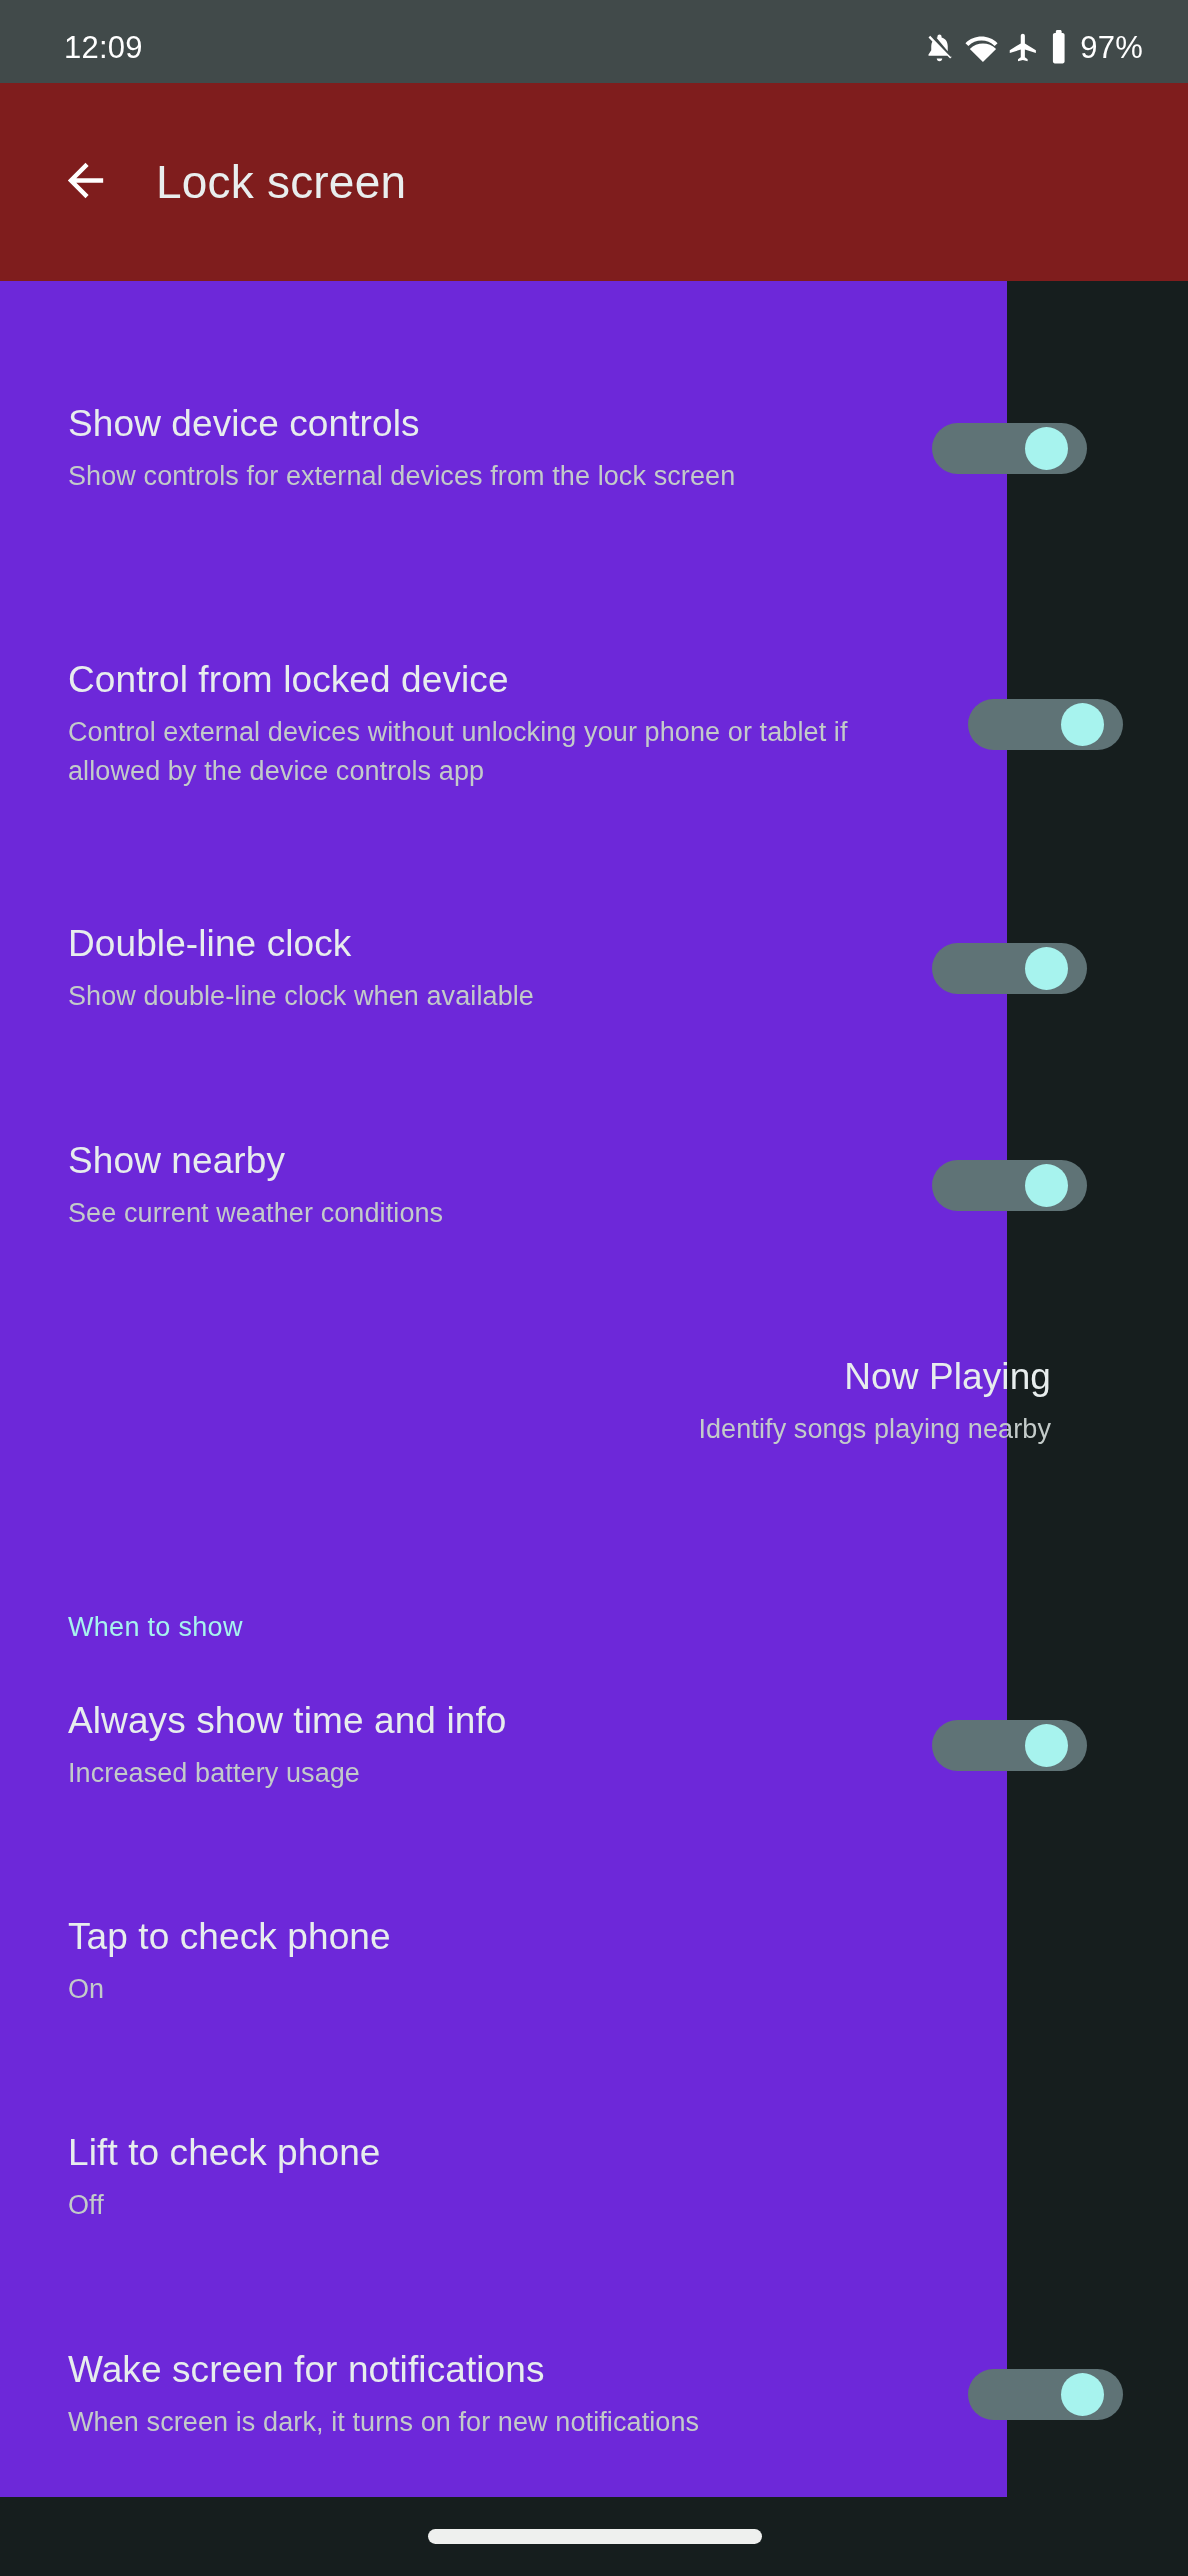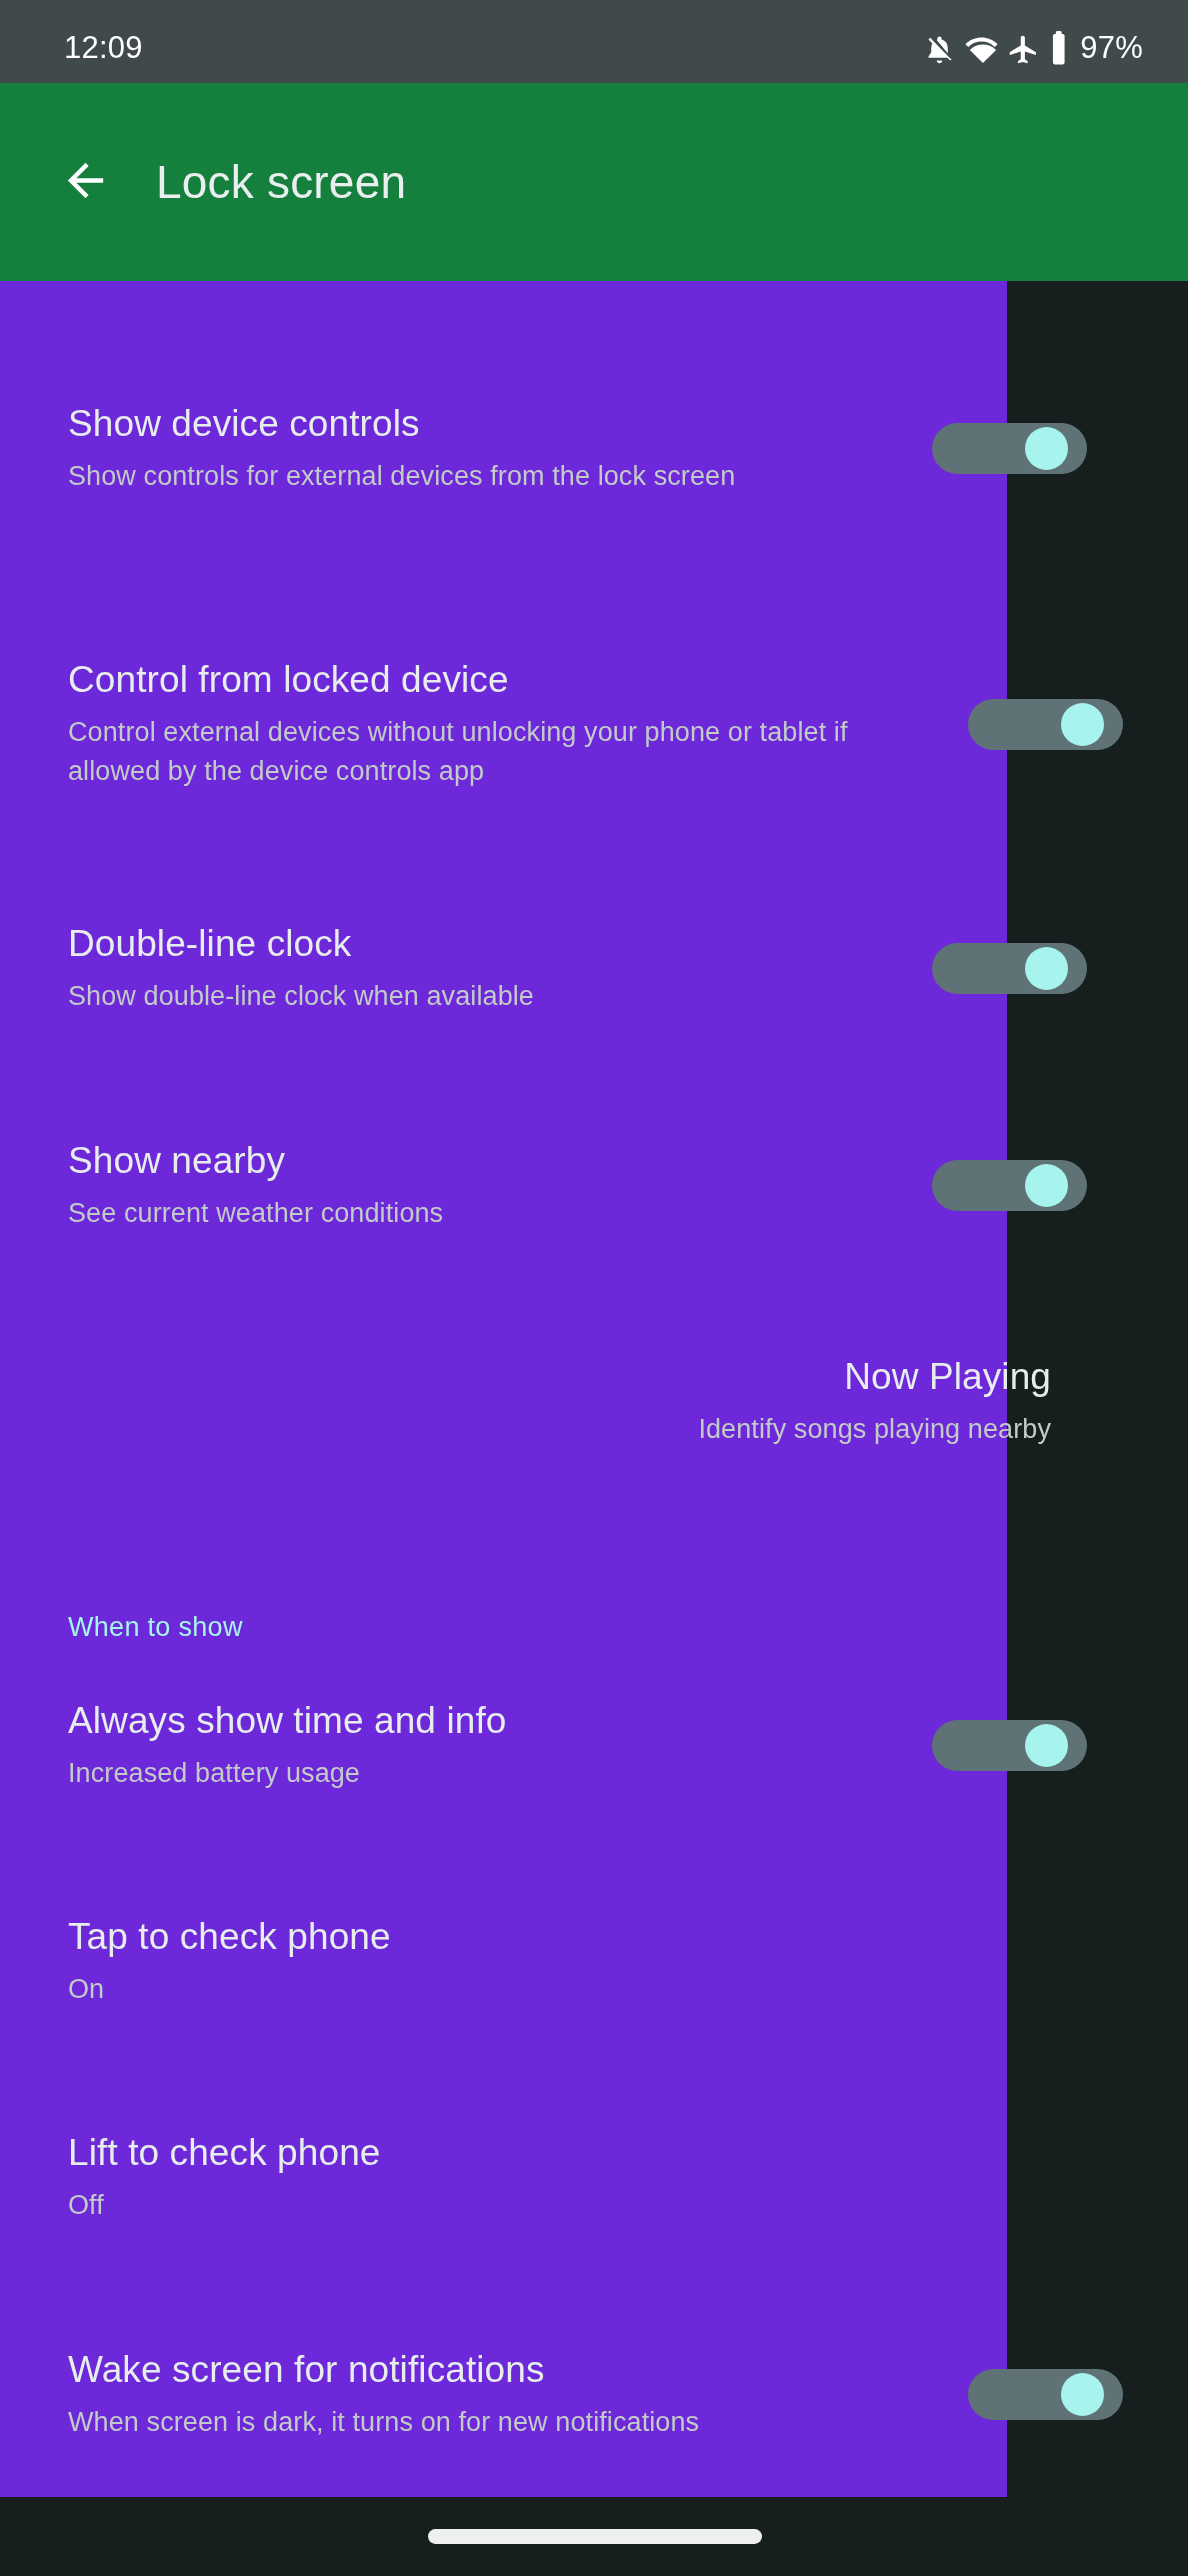--- a/index.html
+++ b/index.html
@@ -17,32 +17,32 @@
     width:1189px; height:83px;
     background:#414a4a;
     display:flex; align-items:center;
     justify-content:space-between;
     padding:12px 46px 0 64px;
   }
   .sb-time{
     color:#ffffff; font-size:31px; font-weight:500;
     letter-spacing:0.2px;
   }
-  .sb-right{ display:flex; align-items:flex-end; gap:8px; }
+  .sb-right{ display:flex; align-items:center; gap:8px; }
   .sb-right svg{ display:block; }
   .sb-batt-pct{
     color:#ffffff; font-size:31px; font-weight:500;
     margin-left:3.3px; letter-spacing:0.2px;
   }
 
   
   .header{
     position:absolute; top:83px; left:0;
     width:1189px; height:198px;
-    background:#15803d;
+    background:#7f1d1d;
     display:flex; align-items:center;
   }
   .back-btn{
     width:91px; height:91px;
     margin-left:40px;
     display:flex; align-items:center; justify-content:center;
     cursor:pointer; border-radius:50%;
     flex:none;
   }
   .page-title{

